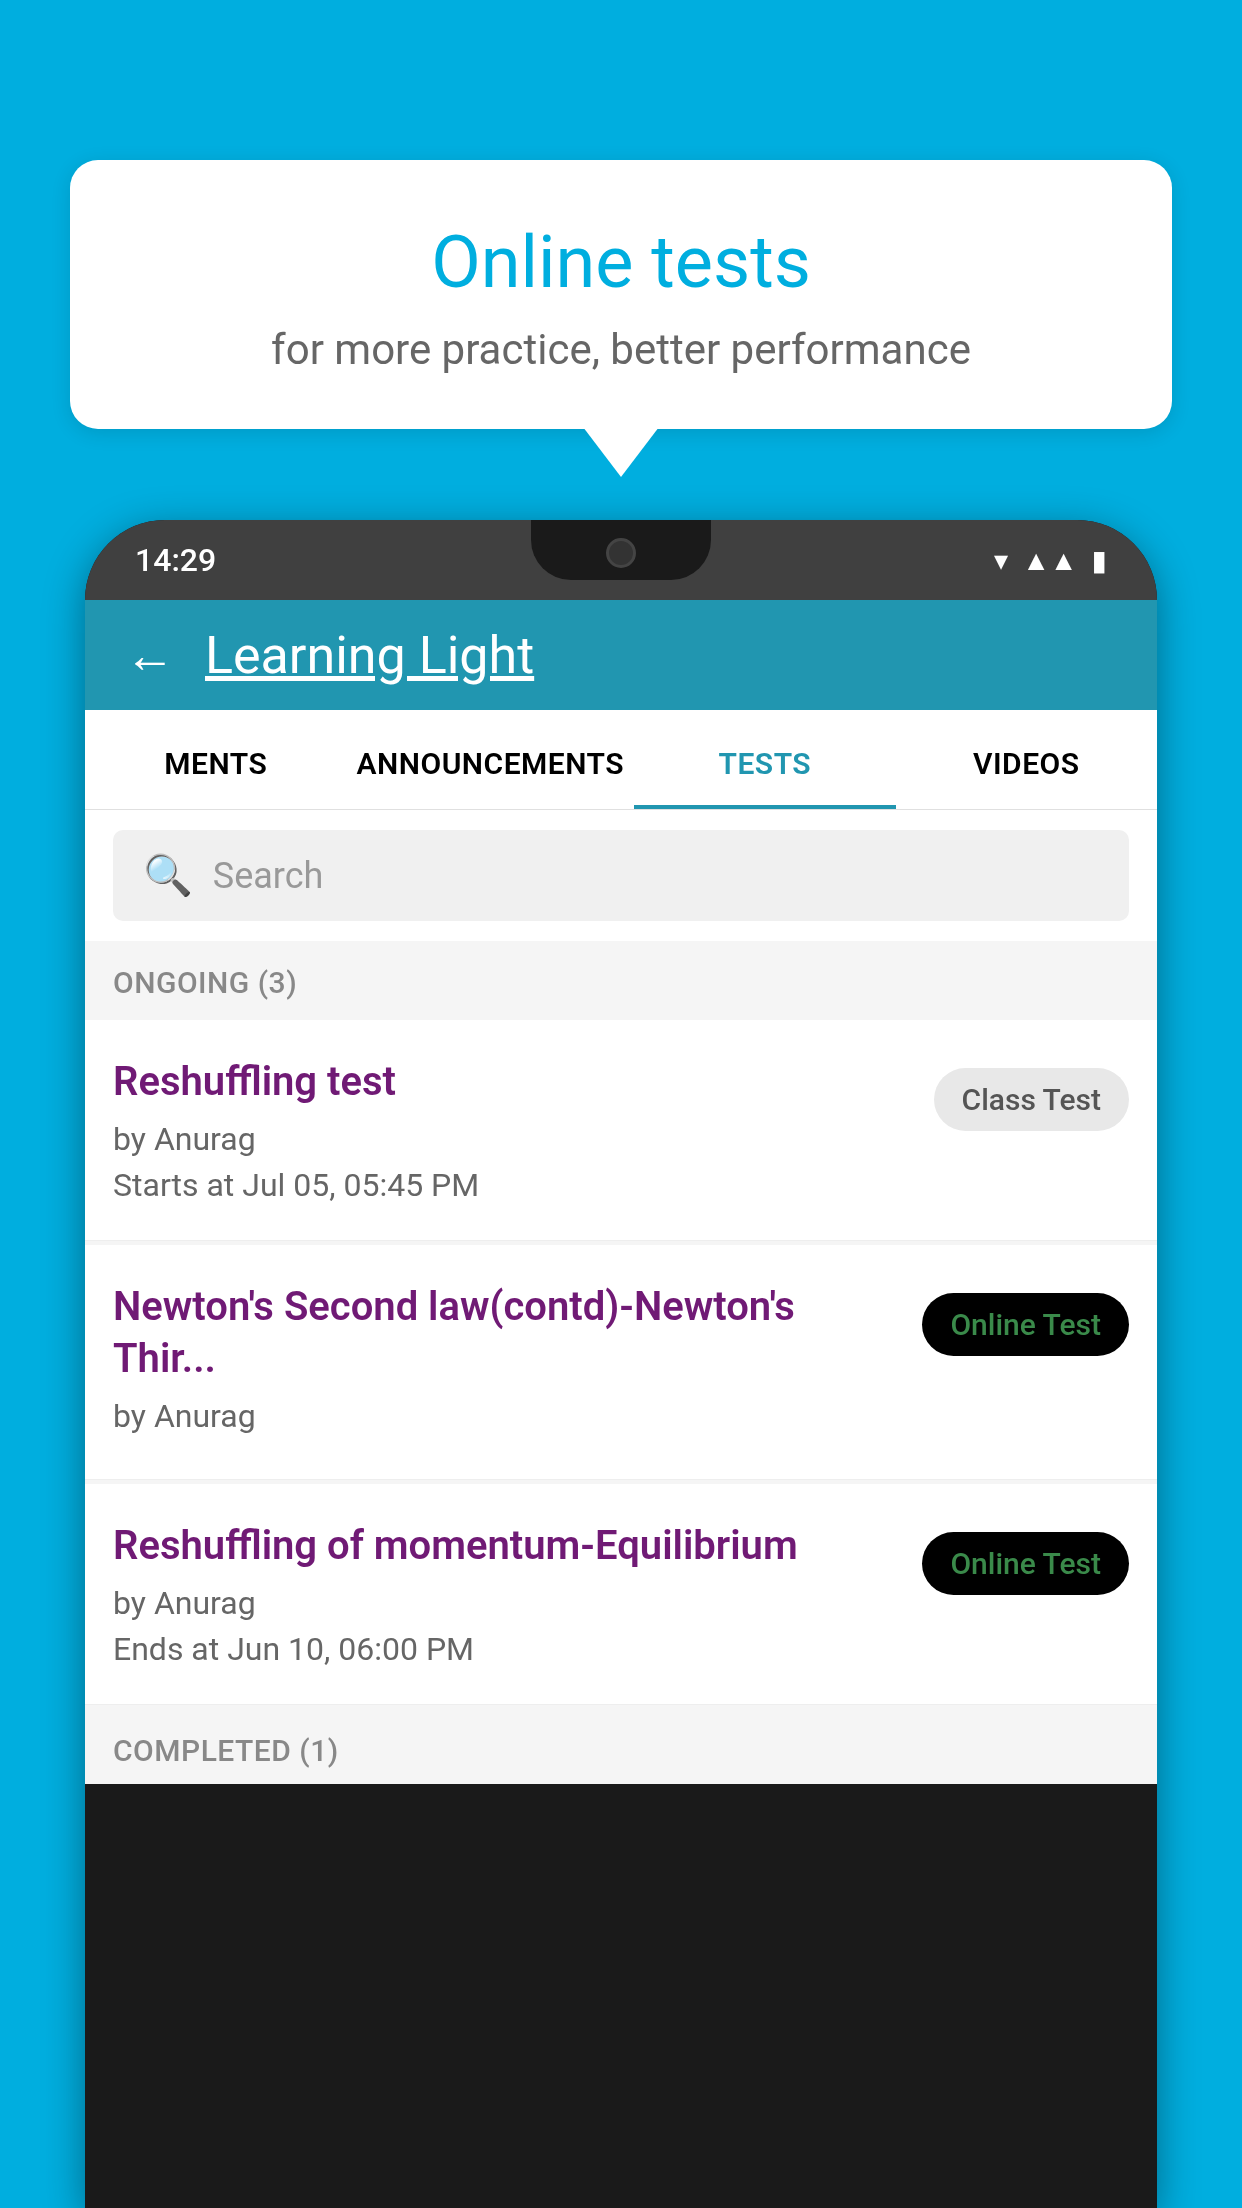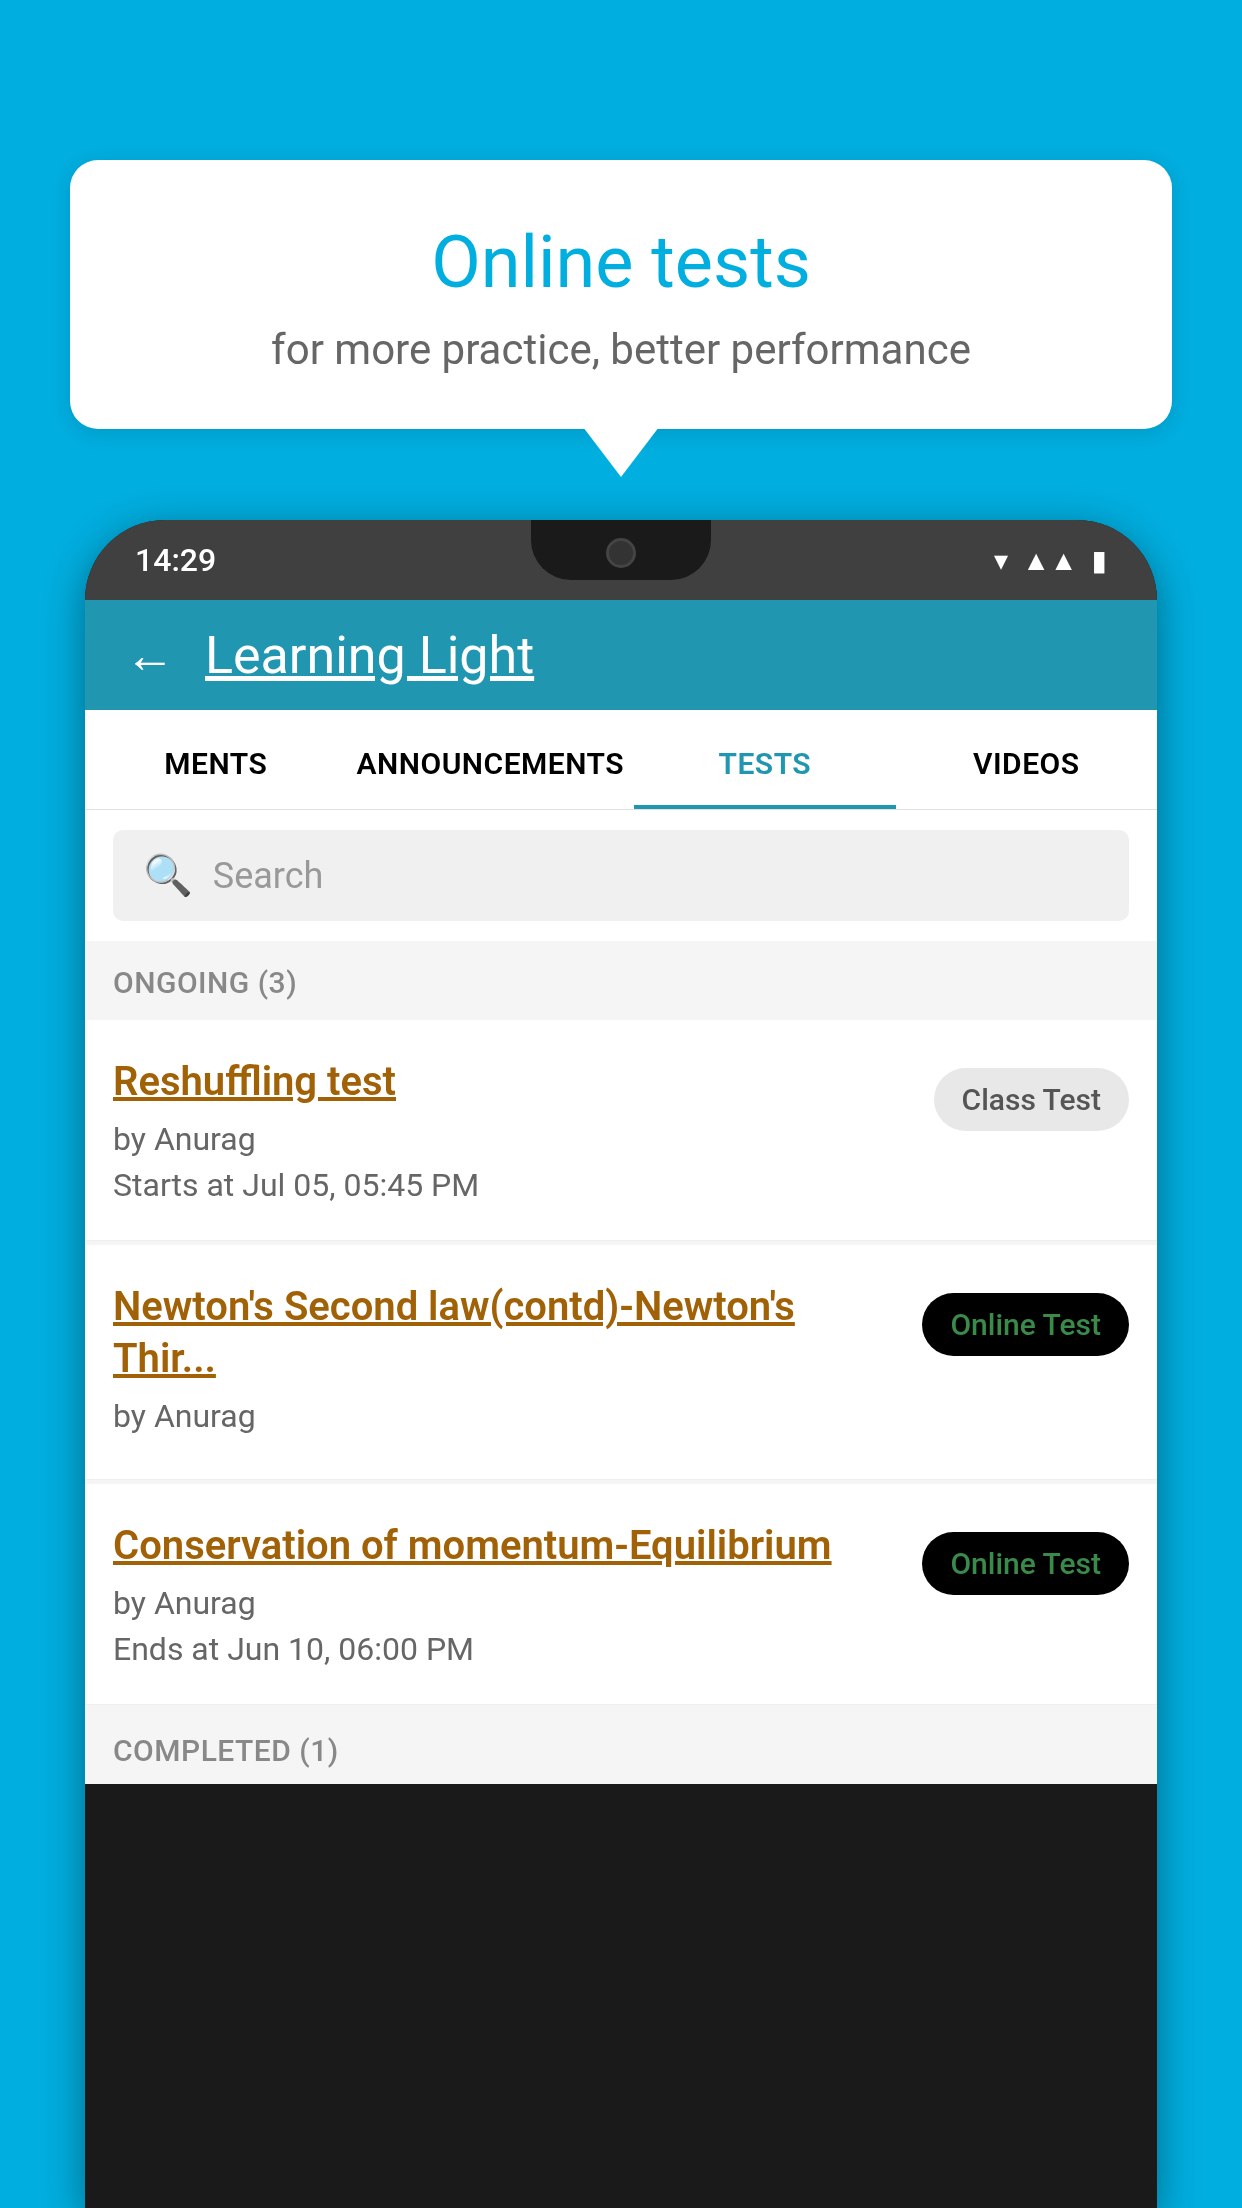--- a/index.html
+++ b/index.html
@@ -212,24 +212,23 @@
       justify-content: space-between;
       border-bottom: 1px solid #eee;
     }
     .test-info {
       flex: 1;
       padding-right: 20px;
     }
     .test-title {
       font-size: 40px;
       font-weight: 600;
-      color: #a16207;
+      color: #701a75;
       margin-bottom: 12px;
       line-height: 1.3;
-      text-decoration: underline;
     }
     .test-by {
       font-size: 32px;
       color: #666;
       margin-bottom: 8px;
     }
     .test-time {
       font-size: 32px;
       color: #666;
     }
@@ -320,21 +319,21 @@
     <div class="test-item">
       <div class="test-info">
         <div class="test-title">Newton's Second law(contd)-Newton's Thir...</div>
         <div class="test-by">by Anurag</div>
       </div>
       <div class="test-badge badge-online">Online Test</div>
     </div>
 
     <div class="test-item">
       <div class="test-info">
-        <div class="test-title">Conservation of momentum-Equilibrium</div>
+        <div class="test-title">Reshuffling of momentum-Equilibrium</div>
         <div class="test-by">by Anurag</div>
         <div class="test-time">Ends at  Jun 10, 06:00 PM</div>
       </div>
       <div class="test-badge badge-online">Online Test</div>
     </div>
 
     <div class="completed-header">COMPLETED (1)</div>
 
   </div>
 </div>

